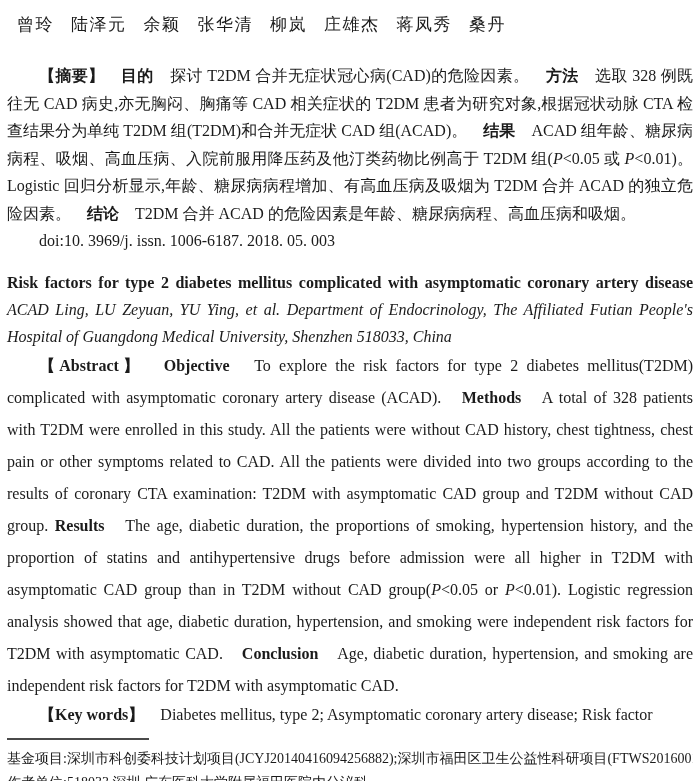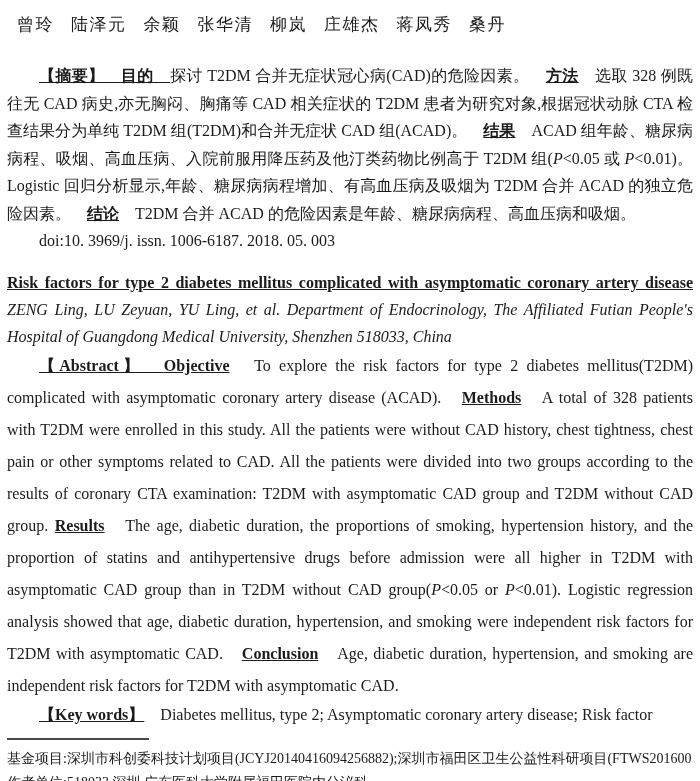--- a/index.html
+++ b/index.html
@@ -43,21 +43,21 @@
 
   
   .en-block { margin-top: 14px; }
   .en {
     font-size: 16px;
     line-height: 27px;
   }
   .en-abstract { line-height: 32px; }
   .en-keywords { line-height: 25.5px; }
 
-  .b { font-weight: bold; text-decoration: underline; }
+  .b { font-weight: bold; }
   .i { font-style: italic; }
 
   
   .fn-rule {
     width: 142px;
     height: 2px;
     background: #4a4a4a;
     margin: 11px 0 7px 0;
   }
   .fn {
@@ -74,21 +74,21 @@
 <div class="page">
 
   <div class="authors"><span class="author-name">曾玲</span><span class="author-name">陆泽元</span><span class="author-name">余颖</span><span class="author-name">张华清</span><span class="author-name">柳岚</span><span class="author-name">庄雄杰</span><span class="author-name">蒋凤秀</span><span class="author-name">桑丹</span></div>
 
   <p class="cn cn-abstract indent"><span class="b">【摘要】　</span><span class="b">目的　</span><span>探讨 T2DM 合并无症状冠心病(CAD)的危险因素。　</span><span class="b">方法</span><span>　选取 328 例既往无 CAD 病史,亦无胸闷、胸痛等 CAD 相关症状的 T2DM 患者为研究对象,根据冠状动脉 CTA 检查结果分为单纯 T2DM 组(T2DM)和合并无症状 CAD 组(ACAD)。　</span><span class="b">结果</span><span>　ACAD 组年龄、糖尿病病程、吸烟、高血压病、入院前服用降压药及他汀类药物比例高于 T2DM 组(</span><span class="i">P</span><span>&lt;0.05 或 </span><span class="i">P</span><span>&lt;0.01)。Logistic 回归分析显示,年龄、糖尿病病程增加、有高血压病及吸烟为 T2DM 合并 ACAD 的独立危险因素。　</span><span class="b">结论</span><span>　T2DM 合并 ACAD 的危险因素是年龄、糖尿病病程、高血压病和吸烟。</span></p>
 
 
   <p class="cn indent">doi:10. 3969/j. issn. 1006-6187. 2018. 05. 003</p>
 
   <div class="en-block">
-    <p class="en"><span class="b">Risk factors for type 2 diabetes mellitus complicated with asymptomatic coronary artery disease</span><span>　</span><span class="i">ZENG Ling, LU Zeyuan, YU Ling, et al.  </span><span class="i">Department of Endocrinology, The Affiliated Futian People's Hospital of Guangdong Medical University, Shenzhen 518033, China</span></p>
+    <p class="en"><span class="b">Risk factors for type 2 diabetes mellitus complicated with asymptomatic coronary artery disease</span><span>　</span><span class="i">ACAD Ling, LU Zeyuan, YU Ying, et al.  </span><span class="i">Department of Endocrinology, The Affiliated Futian People's Hospital of Guangdong Medical University, Shenzhen 518033, China</span></p>
 
 
     <p class="en en-abstract indent"><span class="b">【Abstract】　</span><span class="b">Objective</span><span>　To explore the risk factors for type 2 diabetes mellitus(T2DM) complicated with asymptomatic coronary artery disease (ACAD).　</span><span class="b">Methods</span><span>　A total of 328 patients with T2DM were enrolled in this study. All the patients were without CAD history, chest tightness, chest pain or other symptoms related to CAD. All the patients were divided into two groups according to the results of coronary CTA examination: T2DM with asymptomatic CAD group and T2DM without CAD group. </span><span class="b">Results</span><span>　The age, diabetic duration, the proportions of smoking, hypertension history, and the proportion of statins and antihypertensive drugs before admission were all higher in T2DM with asymptomatic CAD group than in T2DM without CAD group(</span><span class="i">P</span><span>&lt;0.05 or </span><span class="i">P</span><span>&lt;0.01). Logistic regression analysis showed that age, diabetic duration, hypertension, and smoking were independent risk factors for T2DM with asymptomatic CAD.　</span><span class="b">Conclusion</span><span>　Age, diabetic duration, hypertension, and smoking are independent risk factors for T2DM with asymptomatic CAD.</span></p>
 
     <p class="en en-keywords indent"><span class="b">【Key words】</span><span>　Diabetes mellitus, type 2; Asymptomatic coronary artery disease; Risk factor</span></p>
   </div>
 
   <div class="fn-rule"></div>
 
   <div class="footnotes">

